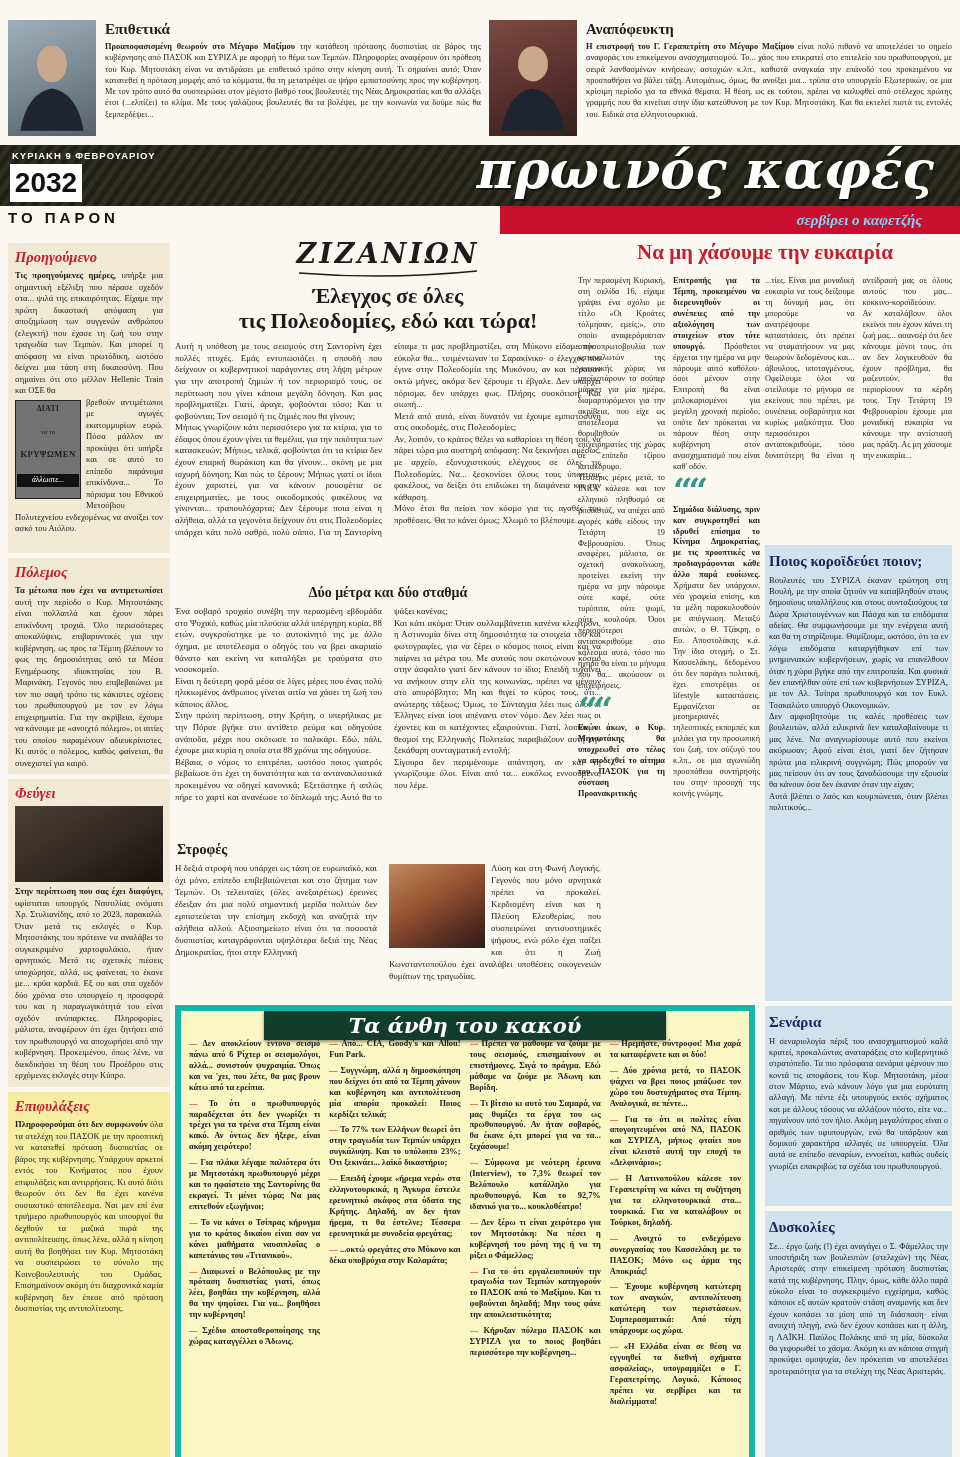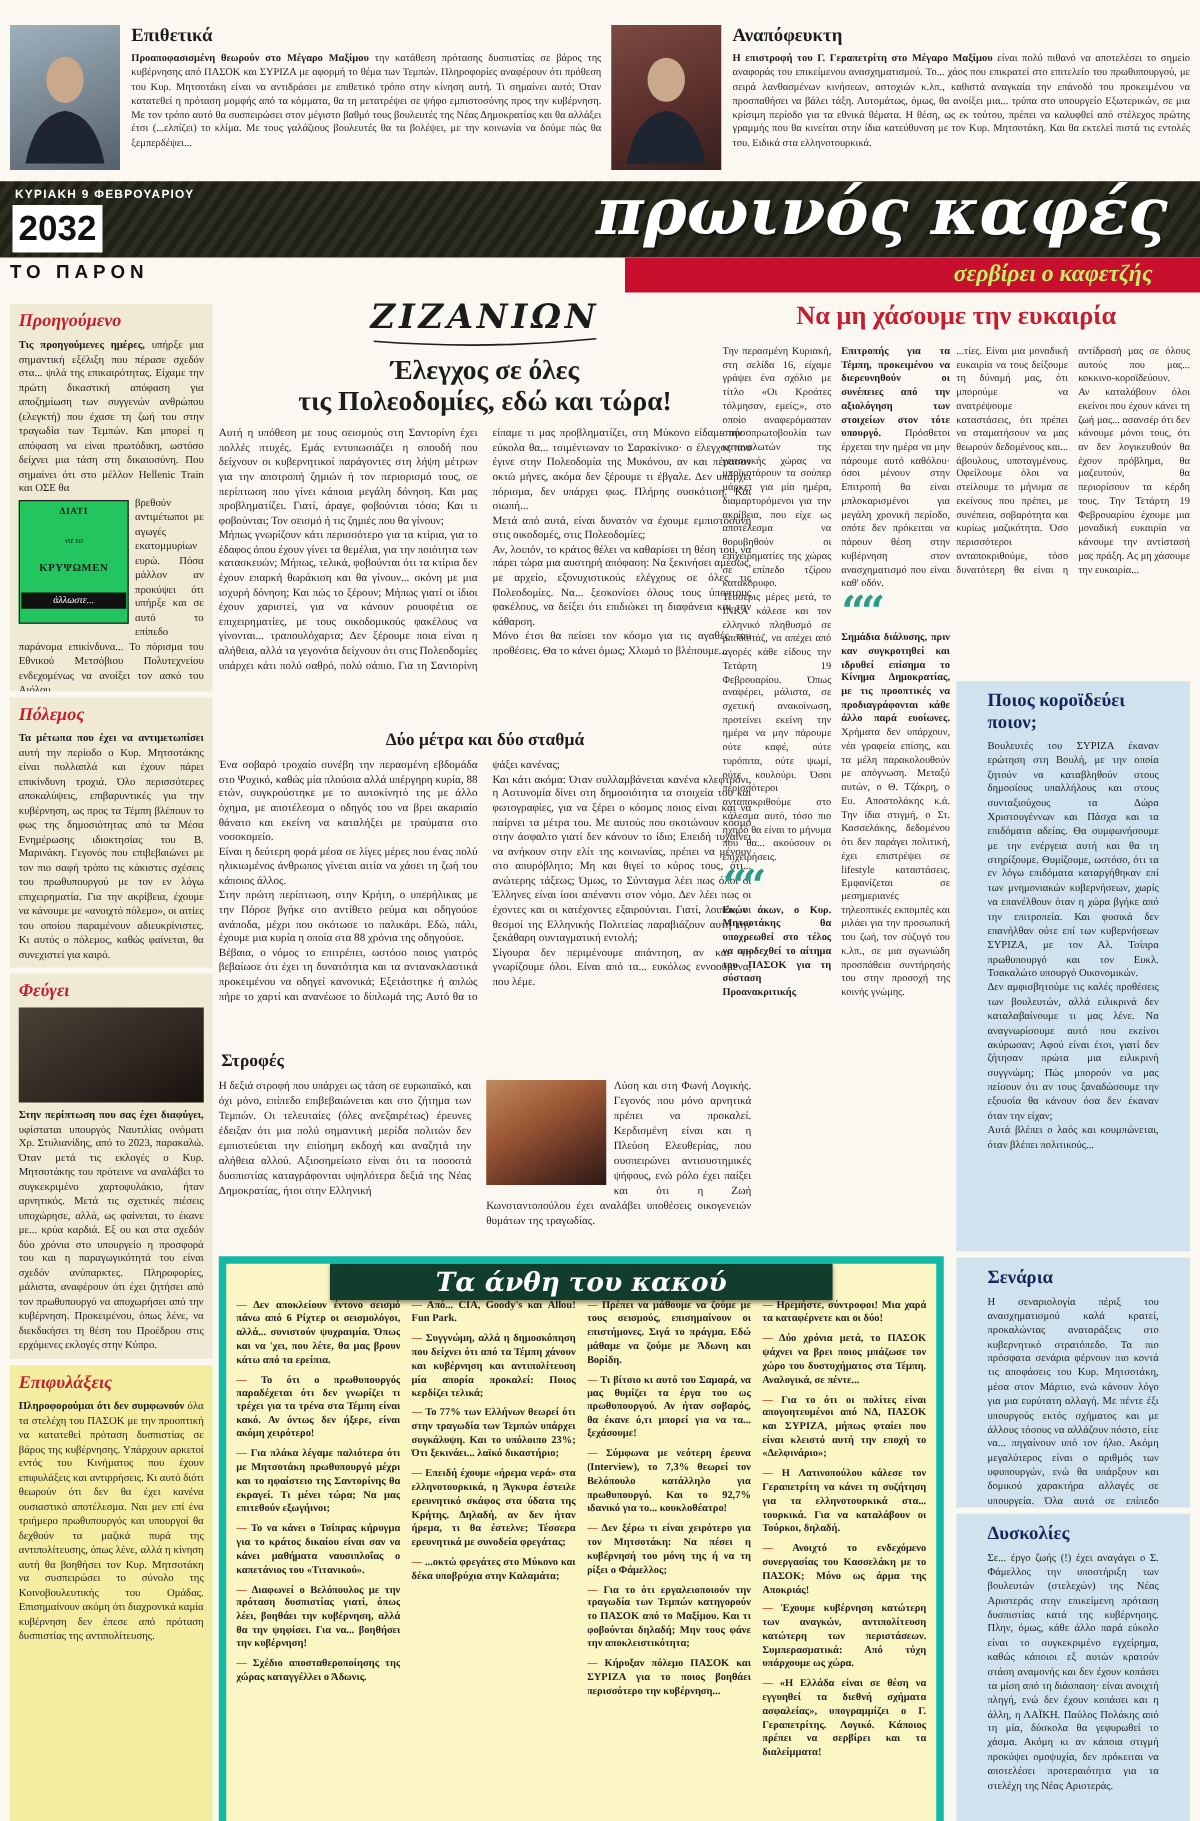--- a/index.html
+++ b/index.html
@@ -21,30 +21,30 @@
   #band{position:absolute;left:0;top:145px;width:960px;height:61px;
     background:repeating-linear-gradient(125deg,#202017 0 5px,#2d2d21 5px 10px)}
   #dateline{position:absolute;left:12px;top:150px;color:#fff;font-size:9.5px;font-weight:bold;letter-spacing:1px;font-family:"Liberation Sans",sans-serif}
   #yearbox{position:absolute;left:10px;top:164px;width:72px;height:38px;background:#fff;color:#111;
     display:flex;align-items:center;justify-content:center;font-weight:bold;font-size:28px;font-family:"Liberation Sans",sans-serif}
   #paper{position:absolute;left:8px;top:209px;color:#111;font-weight:bold;font-size:15px;letter-spacing:4px;font-family:"Liberation Sans",sans-serif}
   #mast-title{position:absolute;right:26px;top:144px;color:#fff;font-style:italic;font-weight:bold;font-size:52px;
     font-family:"DejaVu Serif",serif;text-shadow:2px 2px 0 rgba(0,0,0,.45);line-height:1}
   #redstrip{position:absolute;left:500px;top:206px;width:460px;height:28px;background:#c8102e;
     display:flex;align-items:center;justify-content:flex-end;padding-right:38px}
-  #redstrip span{color:#bef264;font-style:italic;font-size:19px;font-weight:bold}
+  #redstrip span{color:#7dd3fc;font-style:italic;font-size:15px;font-weight:bold}
   
   .lsec{position:absolute;left:8px;width:162px;background:#f0e9d4;padding:6px 7px;overflow:hidden}
   #sec1{top:243px;height:310px}
   #sec2{top:558px;height:216px}
   #sec3{top:779px;height:308px}
   #sec4{top:1092px;height:408px;background:#f4eda2}
   .red-h{color:#c41e2f;font-weight:bold;font-style:italic;font-size:14.5px;margin-bottom:4px}
   .lsec .body-sm{font-size:8.6px}
-  .badge{float:left;width:88px;border:1px solid #222;background:#22c55e;margin:3px 5px 2px 0;text-align:center;padding:2px 1px 0}
+  .badge{float:left;width:66px;border:1px solid #222;background:#737373;margin:3px 5px 2px 0;text-align:center;padding:2px 1px 0}
   .badge .b1{font-size:7.5px;font-weight:bold;letter-spacing:.5px}
   .badge .b2{font-size:7px;font-style:italic}
   .badge .b3{font-size:8.5px;font-weight:bold;letter-spacing:.5px}
   .badge .b4{background:#111;color:#fff;font-style:italic;font-size:8px;margin-top:14px;padding:1px 0}
   .photo-wide{width:148px;height:76px;background:linear-gradient(150deg,#4a4034 0%,#2e2620 60%,#17120e 100%);margin:2px 0 4px}
   
   #center{position:absolute;left:175px;top:238px;width:426px}
   #kicker{text-align:center;font-style:italic;font-weight:bold;font-size:27px;letter-spacing:3px;font-family:"DejaVu Serif",serif}
   #kicker .swash{display:block;margin:0 auto}
   #headline{text-align:center;font-weight:bold;font-size:22px;line-height:1.12;white-space:pre-line;margin:6px 0 8px}
@@ -71,21 +71,21 @@
   #rhead{position:absolute;left:578px;top:240px;width:374px;text-align:center;color:#c41e2f;font-weight:bold;font-size:21px}
   #rbodyA{position:absolute;left:578px;top:276px;width:182px;height:728px;columns:2;column-gap:8px;
     font-size:8.3px;line-height:1.32;text-align:justify;overflow:hidden}
   #rbodyA span,#rbodyB span{white-space:pre-line}
   #rbodyB{position:absolute;left:765px;top:276px;width:187px;height:263px;columns:2;column-gap:8px;
     font-size:8.3px;line-height:1.32;text-align:justify;overflow:hidden}
   .qmark{display:block;color:#2f9a87;font-size:34px;line-height:.7;font-weight:bold;font-family:"DejaVu Serif",serif;margin:6px 0 2px}
   .qmark::before{content:"\201C\201C";letter-spacing:-4px}
   .qtext{font-weight:bold;white-space:pre-line}
   
-  .blue{position:absolute;left:765px;width:187px;background:#cfe2ed;padding:8px 25px;overflow:hidden}
+  .blue{position:absolute;left:765px;width:187px;background:#cfe2ed;padding:8px 4px;overflow:hidden}
   #blue1{top:545px;height:456px}
   #blue2{top:1006px;height:200px}
   #blue3{top:1211px;height:246px}
   .blue-h{color:#16265c;font-weight:bold;font-size:15px;line-height:1.1;margin-bottom:5px}
   .blue .body-sm{font-size:8.5px}
   .sil-head{fill:#c9a88c}.sil-body{fill:#1f2530}
 </style>
 </head>
 <body>
 

